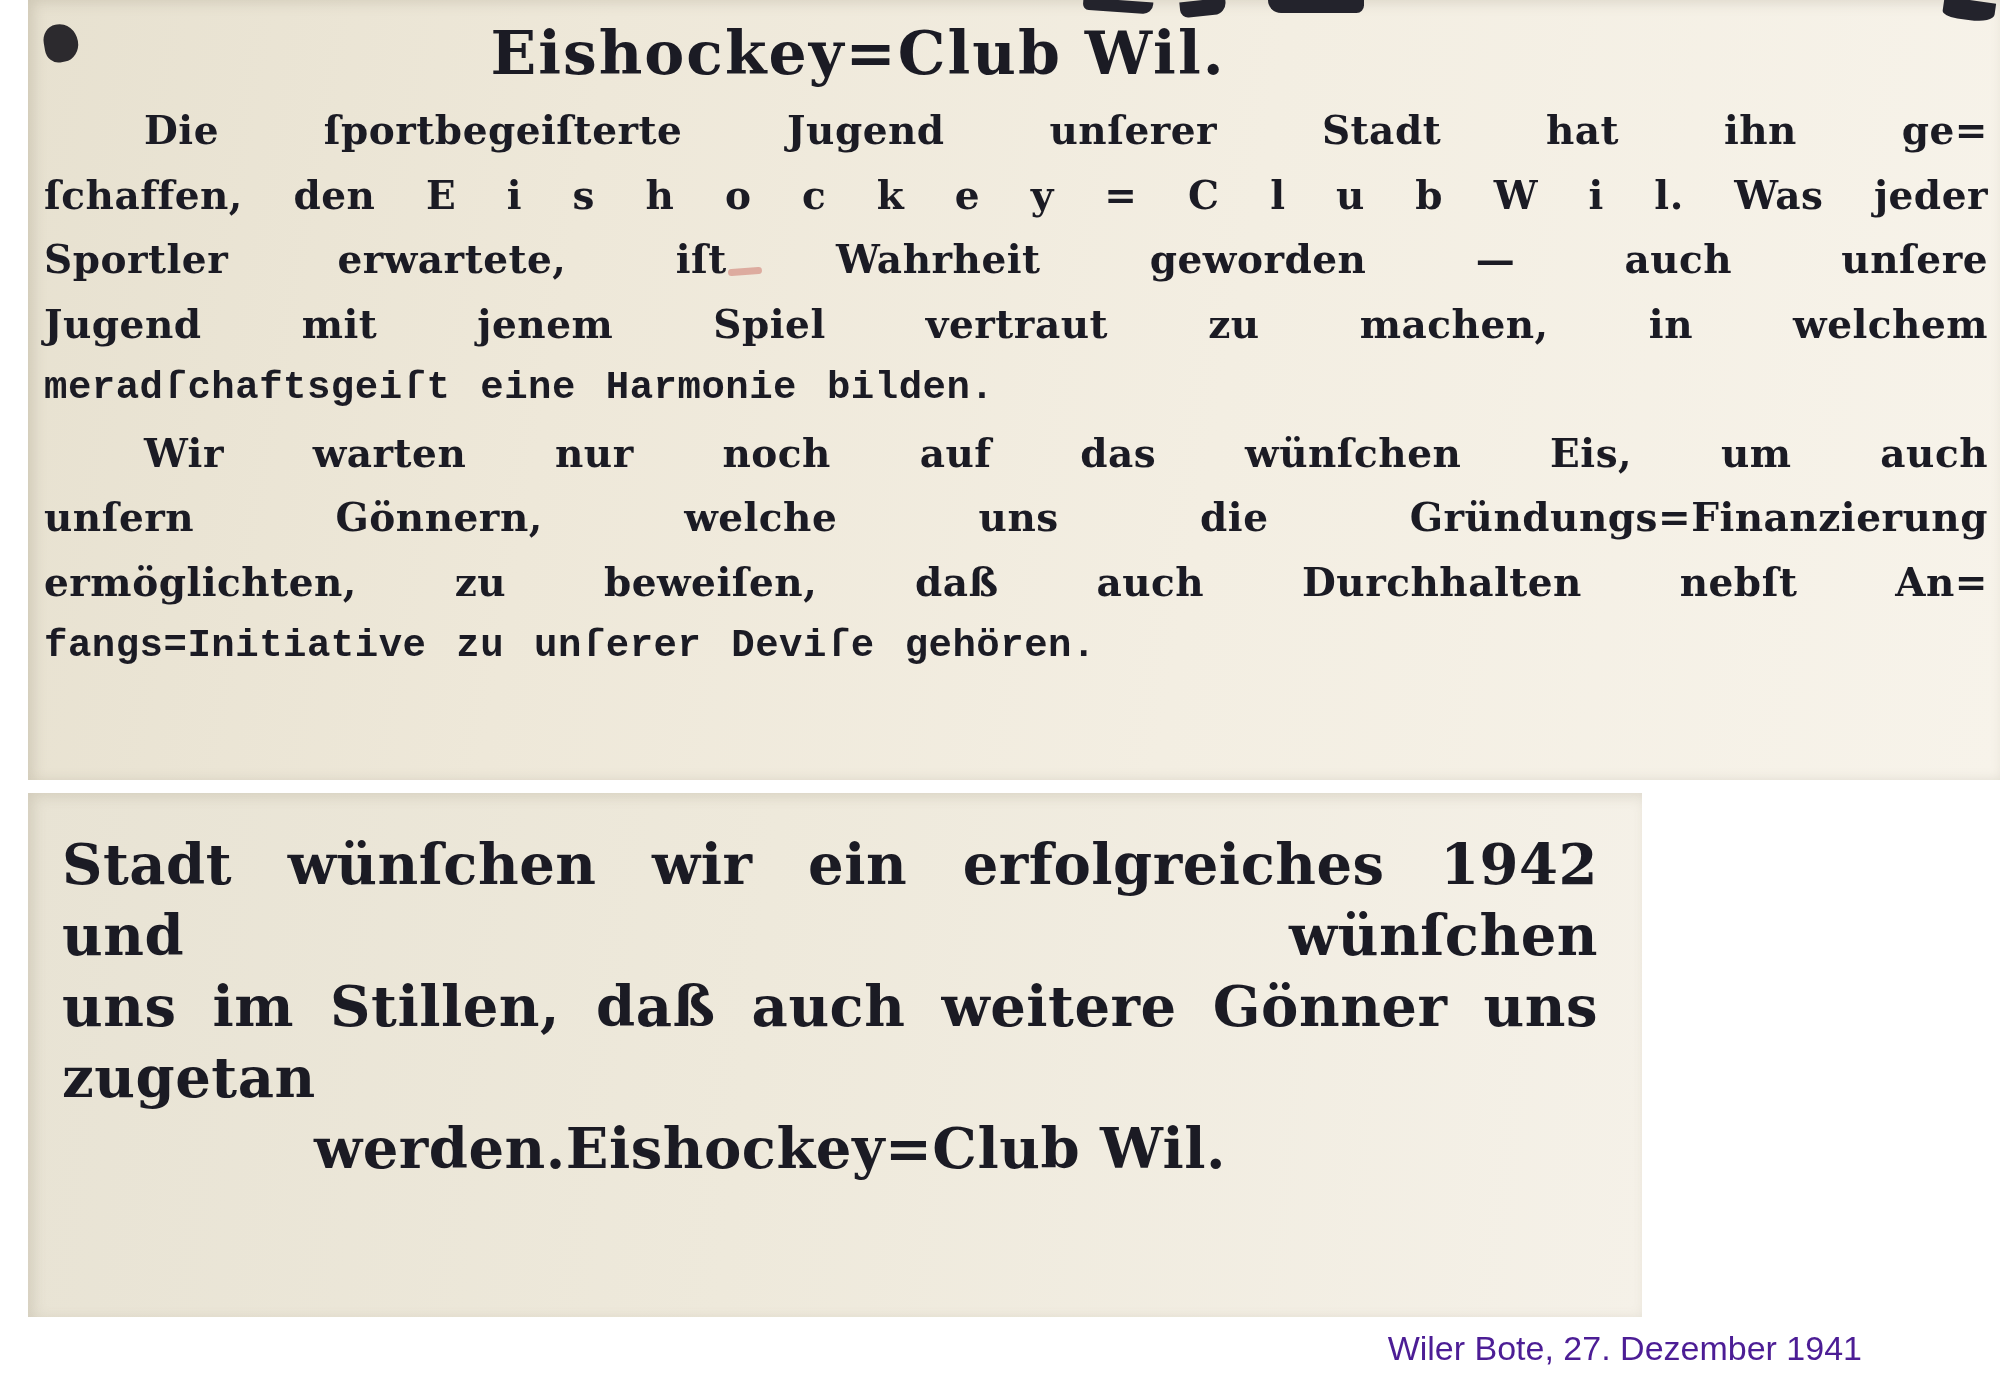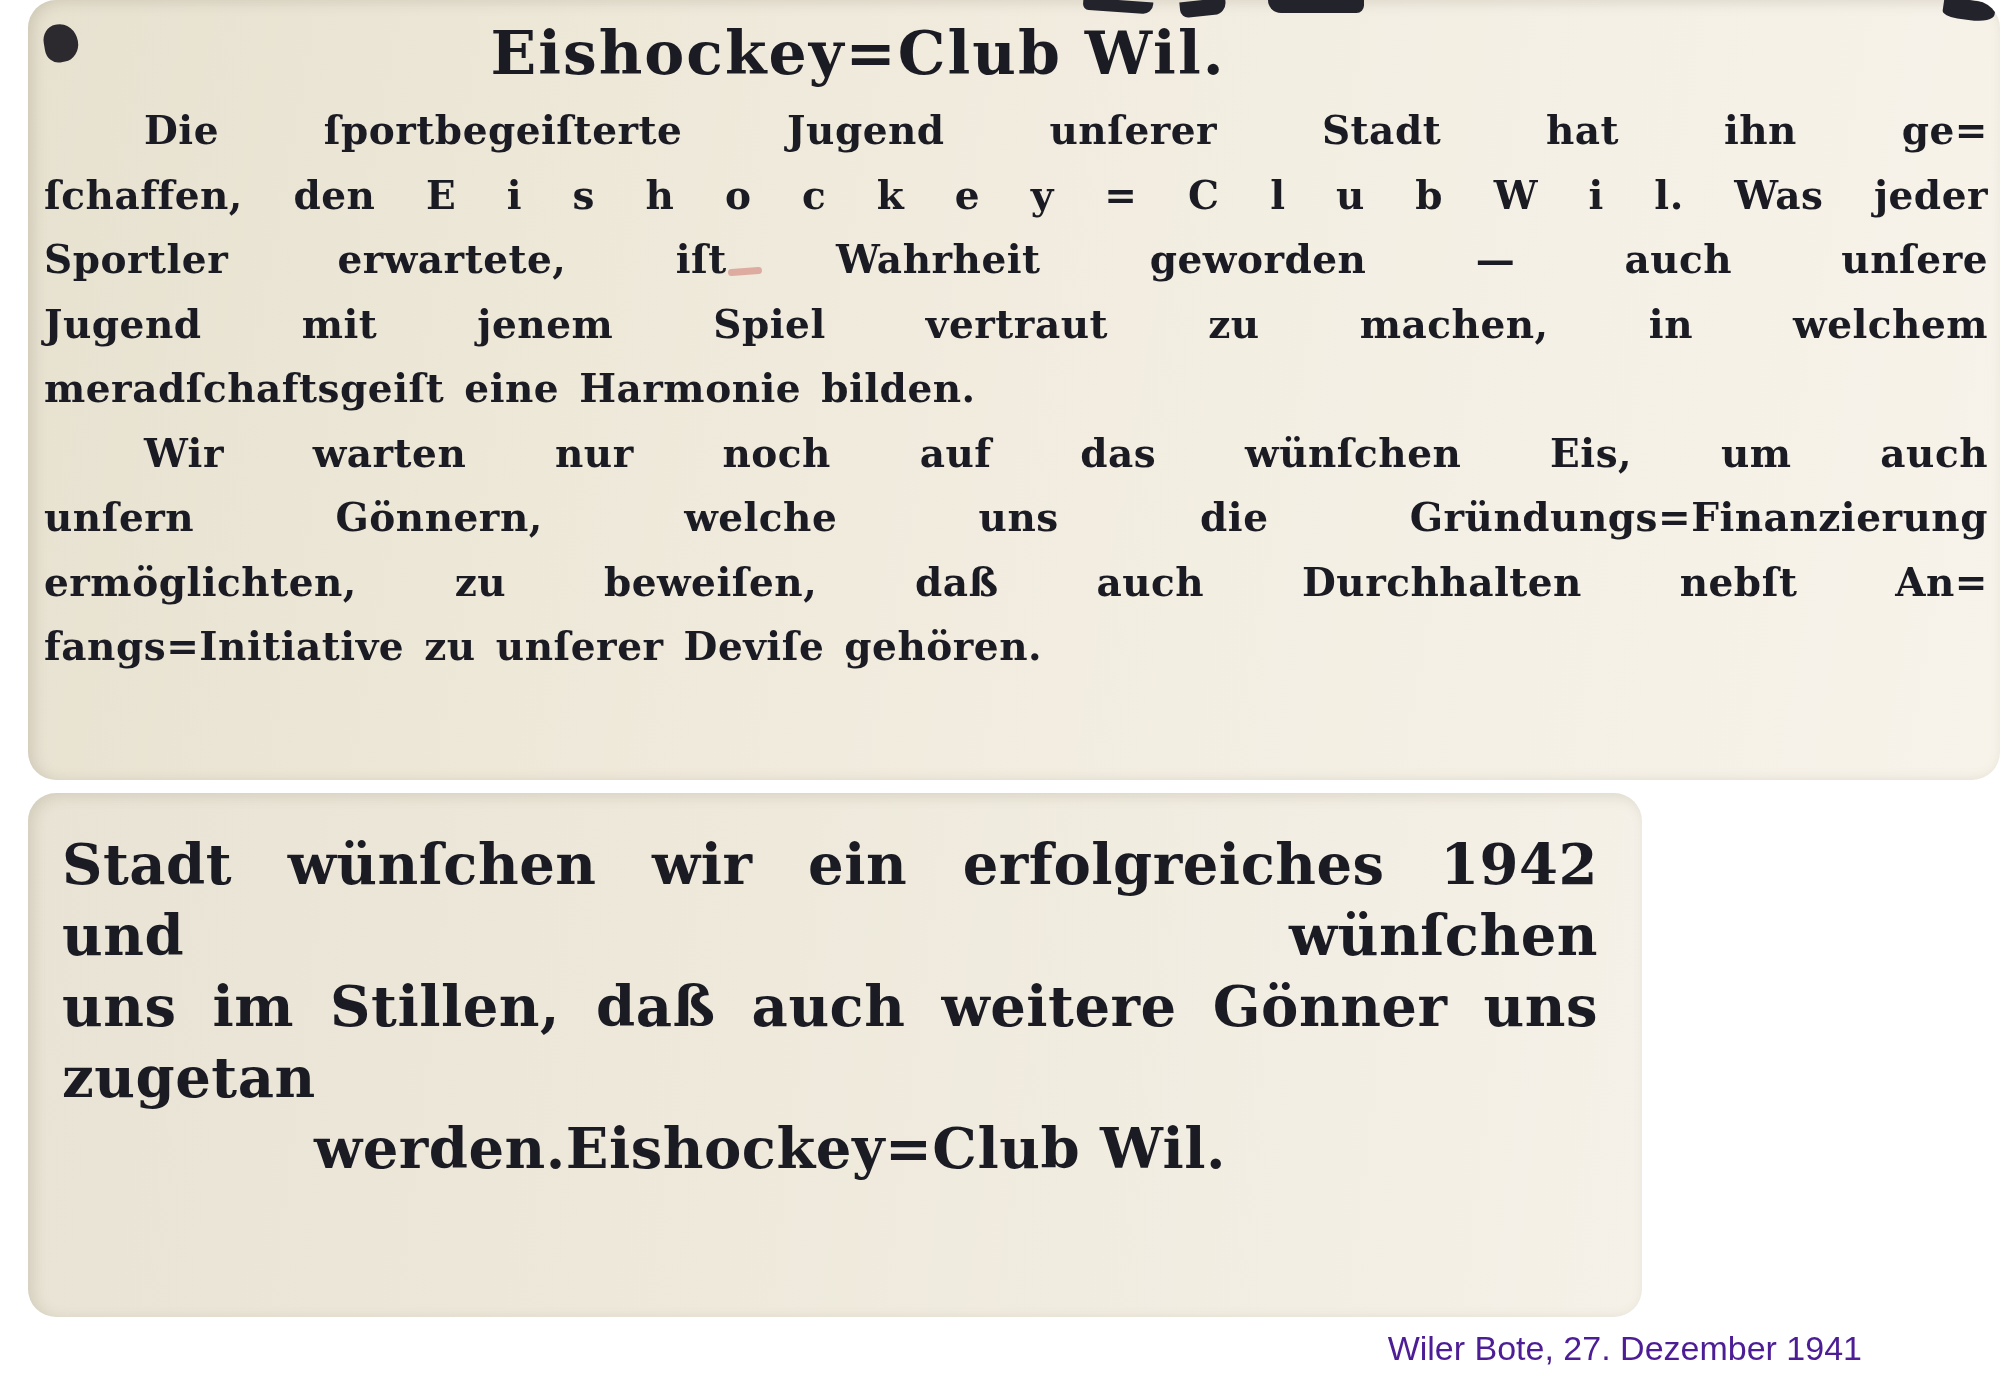--- a/index.html
+++ b/index.html
@@ -1,39 +1,39 @@
 <!DOCTYPE html>
 <html><head>
 <meta charset="utf-8">
 <style>
   html,body { margin:0; padding:0; background:#ffffff; }
   .page {
     position:relative; width:2000px; height:1400px; background:#ffffff;
     overflow:hidden; font-family:"DejaVu Serif", serif; color:#1b1b24;
   }
-  .scan { position:absolute; overflow:hidden;border-radius:28px; }
+  .scan { position:absolute; overflow:hidden; }
   .scan-top {
     left:28px; top:0; width:1972px; height:780px;
     background:linear-gradient(100deg,#e7e1d0 0%, #eee8d9 28%, #f3eee2 60%, #f7f3ea 100%);
     box-shadow:inset 5px 2px 14px rgba(125,115,92,0.22);
   }
   .scan-bottom {
     left:28px; top:793px; width:1614px; height:524px;
     background:linear-gradient(97deg,#e8e3d4 0%, #eee9db 45%, #f5f1e8 100%);
     box-shadow:inset 5px 3px 14px rgba(125,115,92,0.20);
   }
   .title {
     margin:20px 0 0 460px; width:740px; text-align:center;
     font-size:60px; font-weight:bold; letter-spacing:2px; line-height:66px;
   }
   .col  { margin:12px 12px 0 16px; font-size:39px; font-weight:bold; line-height:64.5px; letter-spacing:0.5px; }
   .col2 { margin:36px 44px 0 34px; font-size:56px; font-weight:bold; line-height:71px; letter-spacing:0.5px; }
   .line { text-align:justify; text-align-last:justify; word-spacing:6px; }
   .line.indent { text-indent:100px; }
-  .line.endline { text-align:center; text-align-last:left; }
+  .line.endline { text-align:center; text-align-last:left;font-family:Liberation Mono, monospace; }
   .line-last { display:flex; justify-content:center; padding-right:120px; }
   .caption {
     position:absolute; top:1329px; right:138px;
     font-family:"Liberation Sans", sans-serif; font-size:34px; color:#4c1d95;
   }
   .artifact { position:absolute; background:#23232c; }
   .frag-a { left:1055px; top:0; width:70px; height:12px; border-radius:0 0 10px 6px; transform:rotate(4deg); }
   .frag-b { left:1152px; top:0; width:46px; height:16px; border-radius:0 0 12px 8px; transform:rotate(-6deg); }
   .frag-c { left:1240px; top:0; width:96px; height:13px; border-radius:0 0 8px 14px; }
   .frag-d { left:1915px; top:0; width:52px; height:20px; border-radius:0 0 45% 30%; transform:rotate(8deg); }

